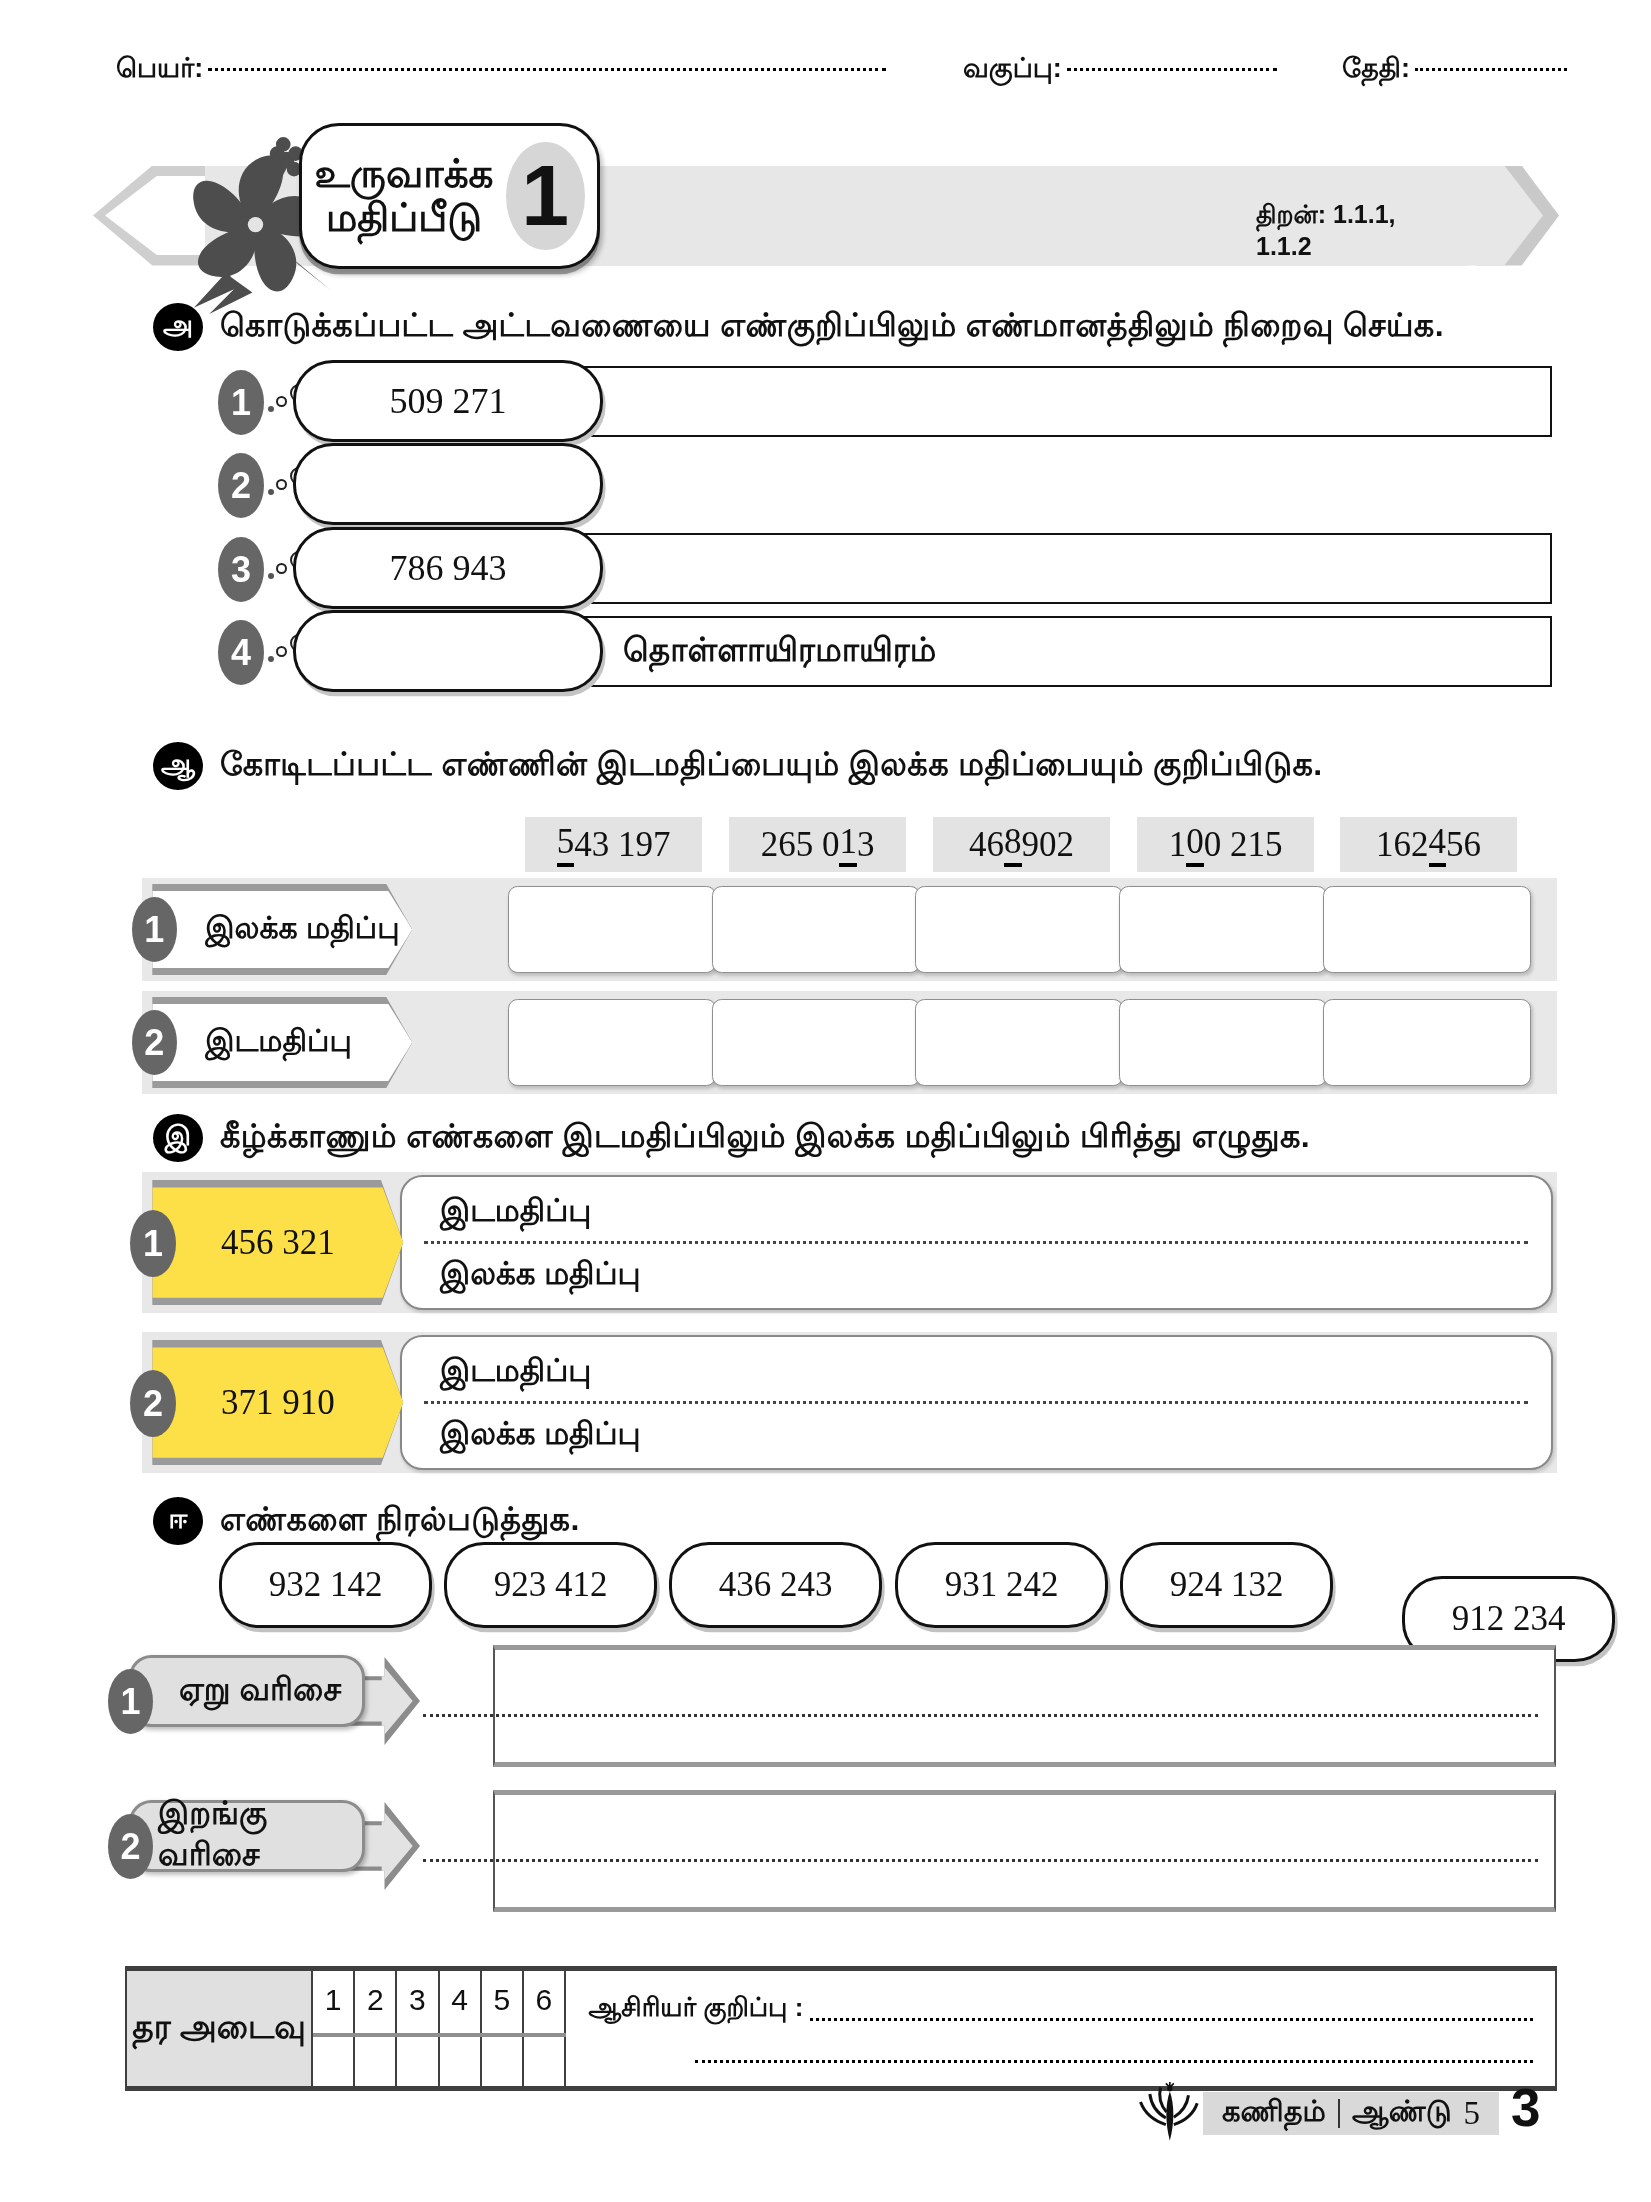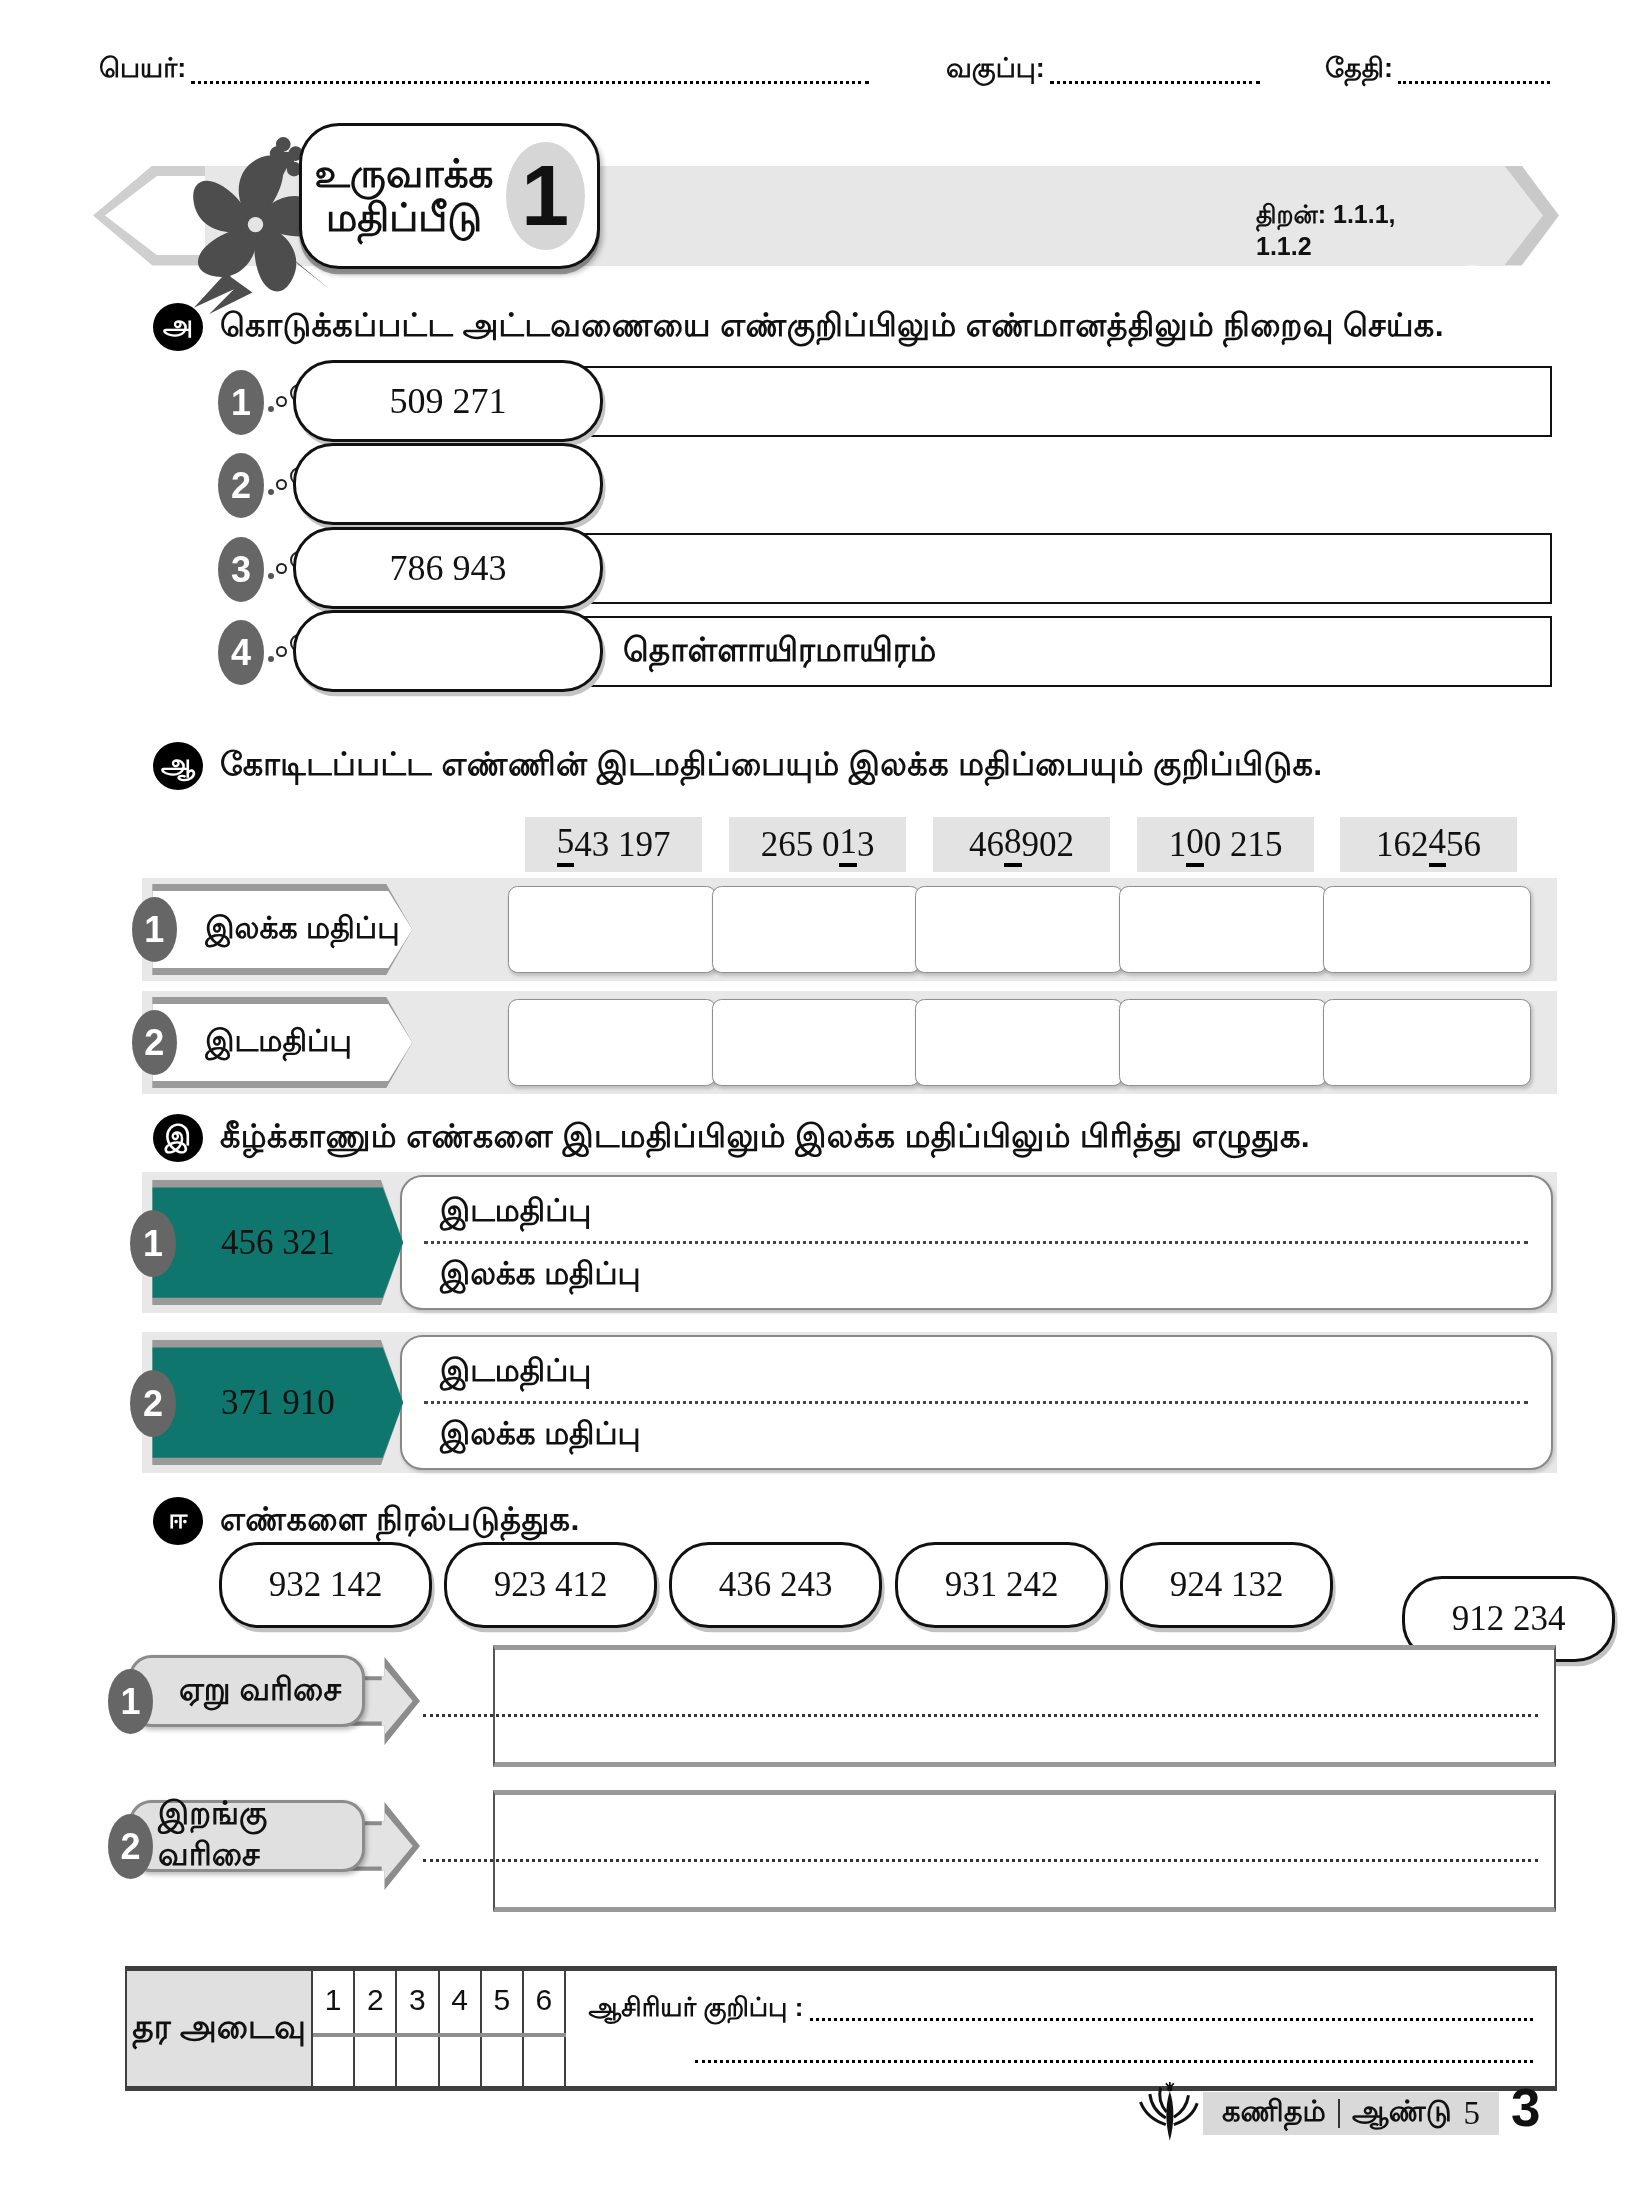--- a/index.html
+++ b/index.html
@@ -2,21 +2,21 @@
 <html style="font-size:13.8px"><head>
 <meta charset="utf-8">
 <style>
   * { margin:0; padding:0; box-sizing:border-box; }
   html,body { background:#fff; }
   body { font-family:"Liberation Sans","DejaVu Sans",sans-serif; color:#111; }
   .page { position:relative; width:1652px; height:2203px; background:#fff; overflow:hidden; }
   .serif { font-family:"Liberation Serif","DejaVu Serif",serif; }
 
   
-  .hdr { position:absolute; display:flex; align-items:flex-end; gap:5px; font-weight:700; font-size:27px; }
+  .hdr { position:absolute; display:flex; align-items:center; gap:5px; font-weight:700; font-size:27px;margin-left:17px; }
   .hdr .dots { flex:1; border-bottom:3.4px dotted #000; height:5.2px; margin-bottom:3.4px; }
   .hdr-name { left:99px; top:53px; width:770px; }
   .hdr-class { left:946px; top:53px; width:314px; }
   .hdr-date { left:1325px; top:53px; width:225px; }
 
   
   .banner { position:absolute; left:0; top:138px; width:1396px; height:172px; }
   .chevL { position:absolute; left:93px; top:27.5px; width:198px; height:100px; background:#cfcfcf;
            clip-path:polygon(100% 0,30% 0,0 50%,30% 100%,100% 100%,70% 50%); }
   .chevL-in { position:absolute; left:12px; top:10.3px; right:12px; bottom:10.3px; background:#fff;
@@ -69,21 +69,21 @@
           clip-path:polygon(0 0,calc(100% - 24px) 0,100% 50%,calc(100% - 24px) 100%,0 100%);
           display:flex; align-items:center; padding-left:53px; font-weight:700; font-size:30px; }
   .cellbox { position:absolute; top:7.7px; bottom:7.7px; width:208px; background:#fff; border:1.7px solid #8f8f8f;
           border-radius:9.5px; box-shadow:1.7px 2.6px 3.4px rgba(0,0,0,.18); }
 
   
   .iblock { position:absolute; left:142px; right:95px; height:141px; background:#e8e8e8; }
   .iblock .ellnum { position:absolute; left:-12px; top:38px; width:46px; height:67px; z-index:3; }
   .ipennant { position:absolute; left:10.3px; top:7.7px; bottom:7.7px; width:251px; background:#9a9a9a;
           clip-path:polygon(0 0,calc(100% - 22.4px) 0,100% 50%,calc(100% - 22.4px) 100%,0 100%); z-index:2; }
-  .ipennant-in { position:absolute; left:0; top:7.7px; bottom:7.7px; right:0; background:#0f766e;
+  .ipennant-in { position:absolute; left:0; top:7.7px; bottom:7.7px; right:0; background:#fde047;
           clip-path:polygon(0 0,calc(100% - 20.6px) 0,100% 50%,calc(100% - 20.6px) 100%,0 100%);
           display:flex; align-items:center; justify-content:center; font-size:35px; }
   .ipanel { position:absolute; left:258px; right:4.3px; top:3.4px; bottom:3.4px; background:#fff; border:2.2px solid #888;
           border-radius:22.4px; box-shadow:1.7px 2.6px 3.4px rgba(0,0,0,.15); }
   .ipanel .l1 { position:absolute; left:38px; top:15.5px; font-weight:700; font-size:31px; }
   .ipanel .dash { position:absolute; left:22.4px; right:22.4px; top:64px; border-top:3.4px dotted #444; }
   .ipanel .l2 { position:absolute; left:38px; top:79px; font-weight:700; font-size:31px; }
 
   
   .pillnum { position:absolute; top:0; width:213px; height:86px; background:#fff; border:3px solid #111;

